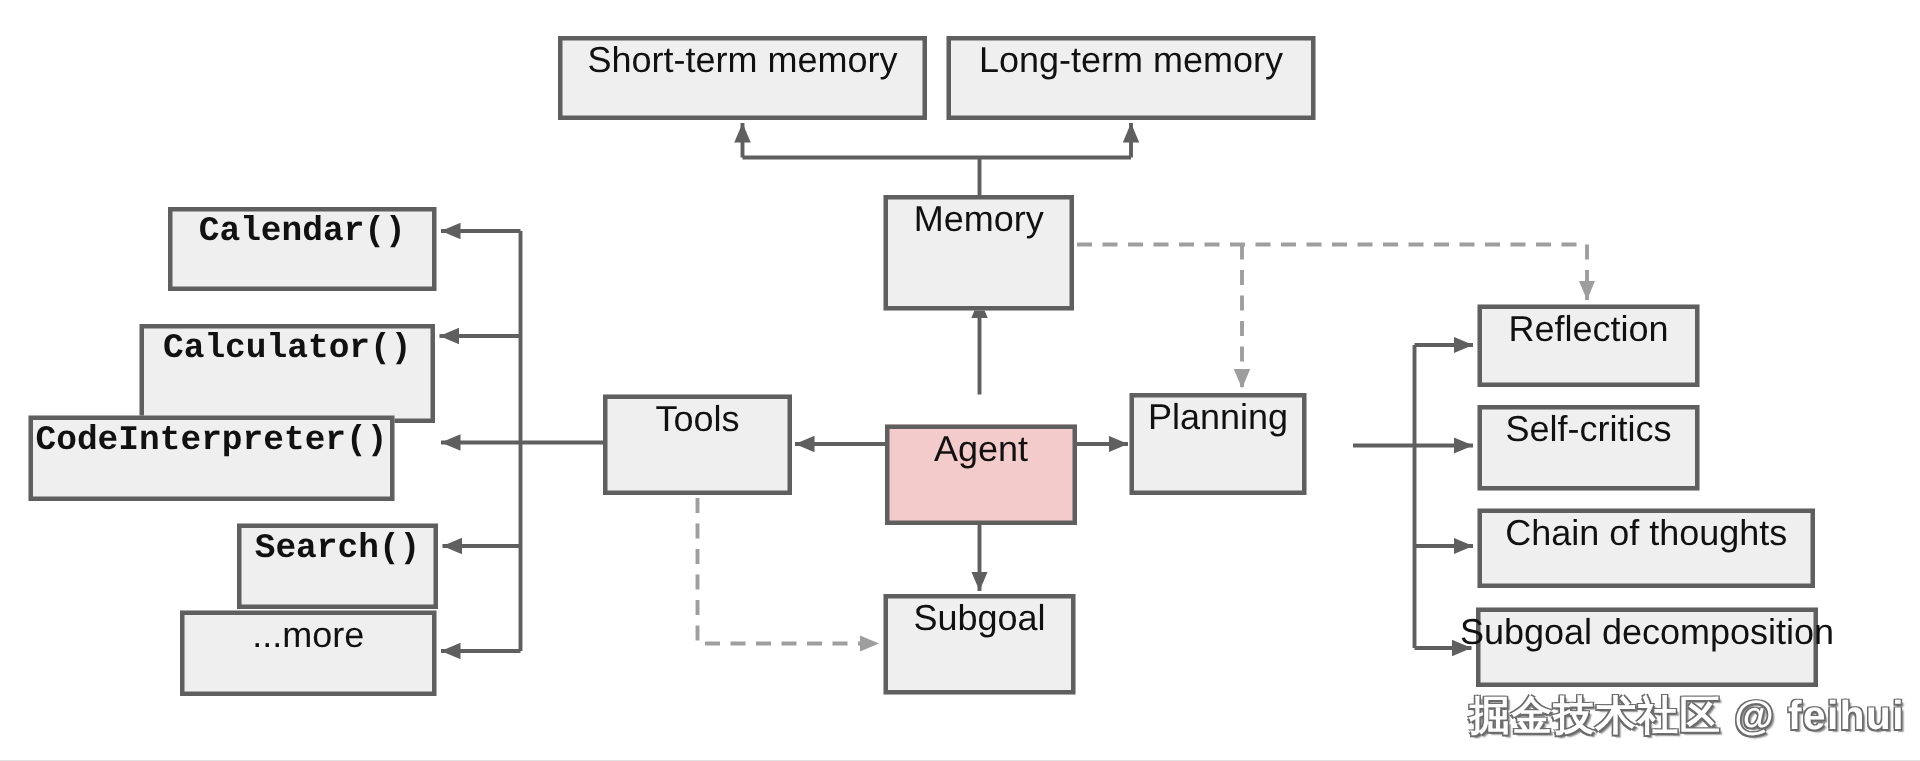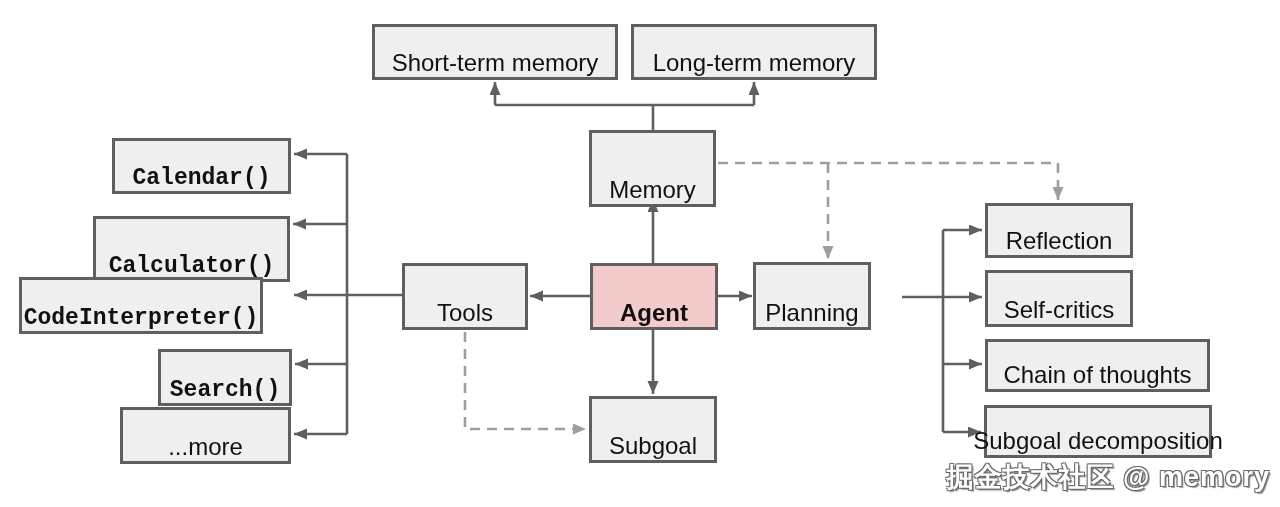--- a/index.html
+++ b/index.html
@@ -18,27 +18,27 @@
     width:1280px;height:507px;
     background:var(--bg);
     overflow:hidden;
   }
   .edges{position:absolute;left:0;top:0;width:1280px;height:507px;}
   .node{
     position:absolute;
     box-sizing:border-box;
     background:var(--node-fill);
     border:3px solid var(--node-border);
-    display:flex;align-items:flex-end;justify-content:center;
+    display:flex;align-items:flex-start;justify-content:center;
     color:var(--text);
     font-size:24px;
     white-space:nowrap;
     z-index:2;
   }
-  .node.agent{background:var(--agent-fill);font-weight:bold;}
+  .node.agent{background:var(--agent-fill);font-weight:normal;margin-top:20px;}
   .node.mono{
     font-family:"Liberation Mono","DejaVu Sans Mono",monospace;
     font-weight:bold;
     font-size:23px;
     margin-top:12px;
   }
   .watermark{
     position:absolute;
     right:10px;top:459px;
     font-size:27px;
@@ -151,15 +151,15 @@
   <div class="node" style="left:985px;top:270px;width:148px;height:57px">
     <span>Self-critics</span>
   </div>
   <div class="node" style="left:985px;top:339px;width:225px;height:53px">
     <span>Chain of thoughts</span>
   </div>
   <div class="node" style="left:984px;top:405px;width:228px;height:53px">
     <span>Subgoal decomposition</span>
   </div>
 
-  <div class="watermark">掘金技术社区 @ memory</div>
+  <div class="watermark">掘金技术社区 @ feihui</div>
 
 </div>
 
 </body></html>

